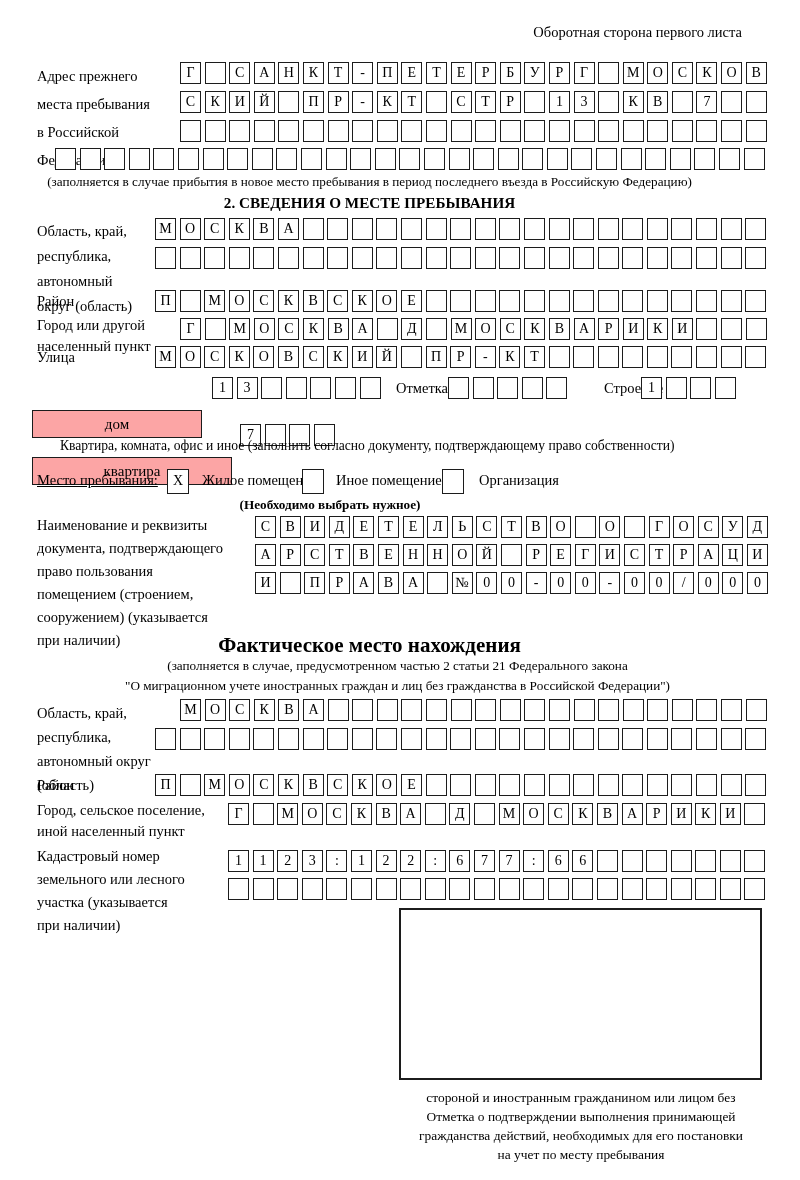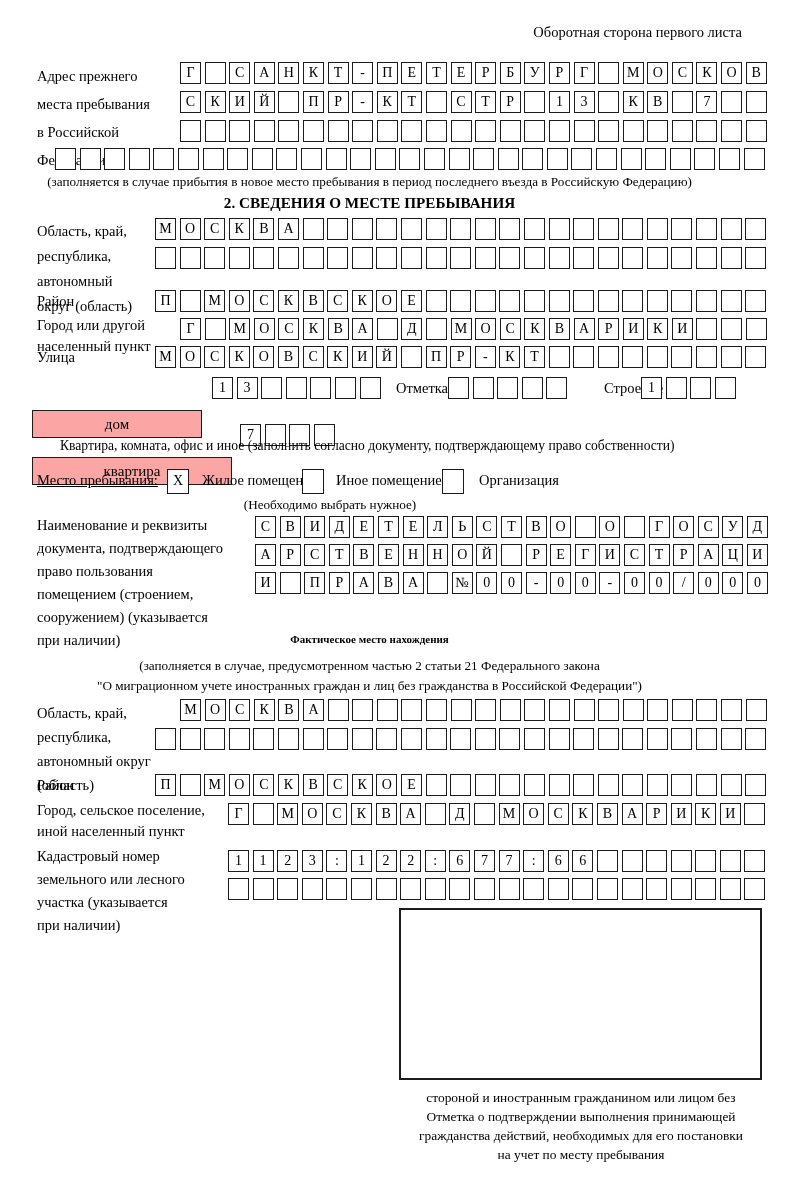--- a/index.html
+++ b/index.html
@@ -343,21 +343,21 @@
     </div>
   <div class="caption" style="left:37px;top:438px;margin-left:23px;">Квартира, комната, офис и иное (заполнить согласно документу, подтверждающему право собственности)</div>
 
   <div class="lbl" style="left:37px;top:472px;text-decoration:underline;">Место пребывания:</div>
   <div class="checkbox" style="left:167px;top:469px;">X</div>
   <div class="lbl" style="left:202px;top:472px;">Жилое помещение</div>
   <div class="checkbox" style="left:302px;top:469px;"></div>
   <div class="lbl" style="left:336px;top:472px;">Иное помещение</div>
   <div class="checkbox" style="left:442px;top:469px;"></div>
   <div class="lbl" style="left:479px;top:472px;">Организация</div>
-  <div class="abs note" style="left:160px;top:497px;width:340px;text-align:center;">(Необходимо выбрать нужное)</div>
+  <div class="abs note" style="left:160px;top:497px;width:340px;text-align:center;font-weight:bold;">(Необходимо выбрать нужное)</div>
 
   <div class="lbl" style="left:37px;top:514px;line-height:23px;">
       <div>Наименование и реквизиты</div>
       <div>документа, подтверждающего</div>
       <div>право пользования</div>
       <div>помещением (строением,</div>
       <div>сооружением) (указывается</div>
       <div>при наличии)</div>
     </div>
   <div class="cellrow" style="left:255px;top:516px;">
@@ -423,22 +423,22 @@
       <span class="cell">0</span>
       <span class="cell">-</span>
       <span class="cell">0</span>
       <span class="cell">0</span>
       <span class="cell">/</span>
       <span class="cell">0</span>
       <span class="cell">0</span>
       <span class="cell">0</span>
     </div>
 
-  <div class="abs center bold" style="top:633px;font-size:11px;">Фактическое место нахождения</div>
-  <div class="abs center note" style="top:656px;line-height:20px;">
+  <div class="abs center bold" style="top:633px;font-size:21px;">Фактическое место нахождения</div>
+  <div class="abs center note" style="top:656px;line-height:20px;padding-left:28px;">
       <div>(заполняется в случае, предусмотренном частью 2 статьи 21 Федерального закона</div>
       <div>"О миграционном учете иностранных граждан и лиц без гражданства в Российской Федерации")</div>
     </div>
 
   <div class="lbl" style="left:37px;top:701px;line-height:24px;">
       <div>Область, край,</div>
       <div>республика,</div>
       <div>автономный округ</div>
       <div>(область)</div>
     </div>

